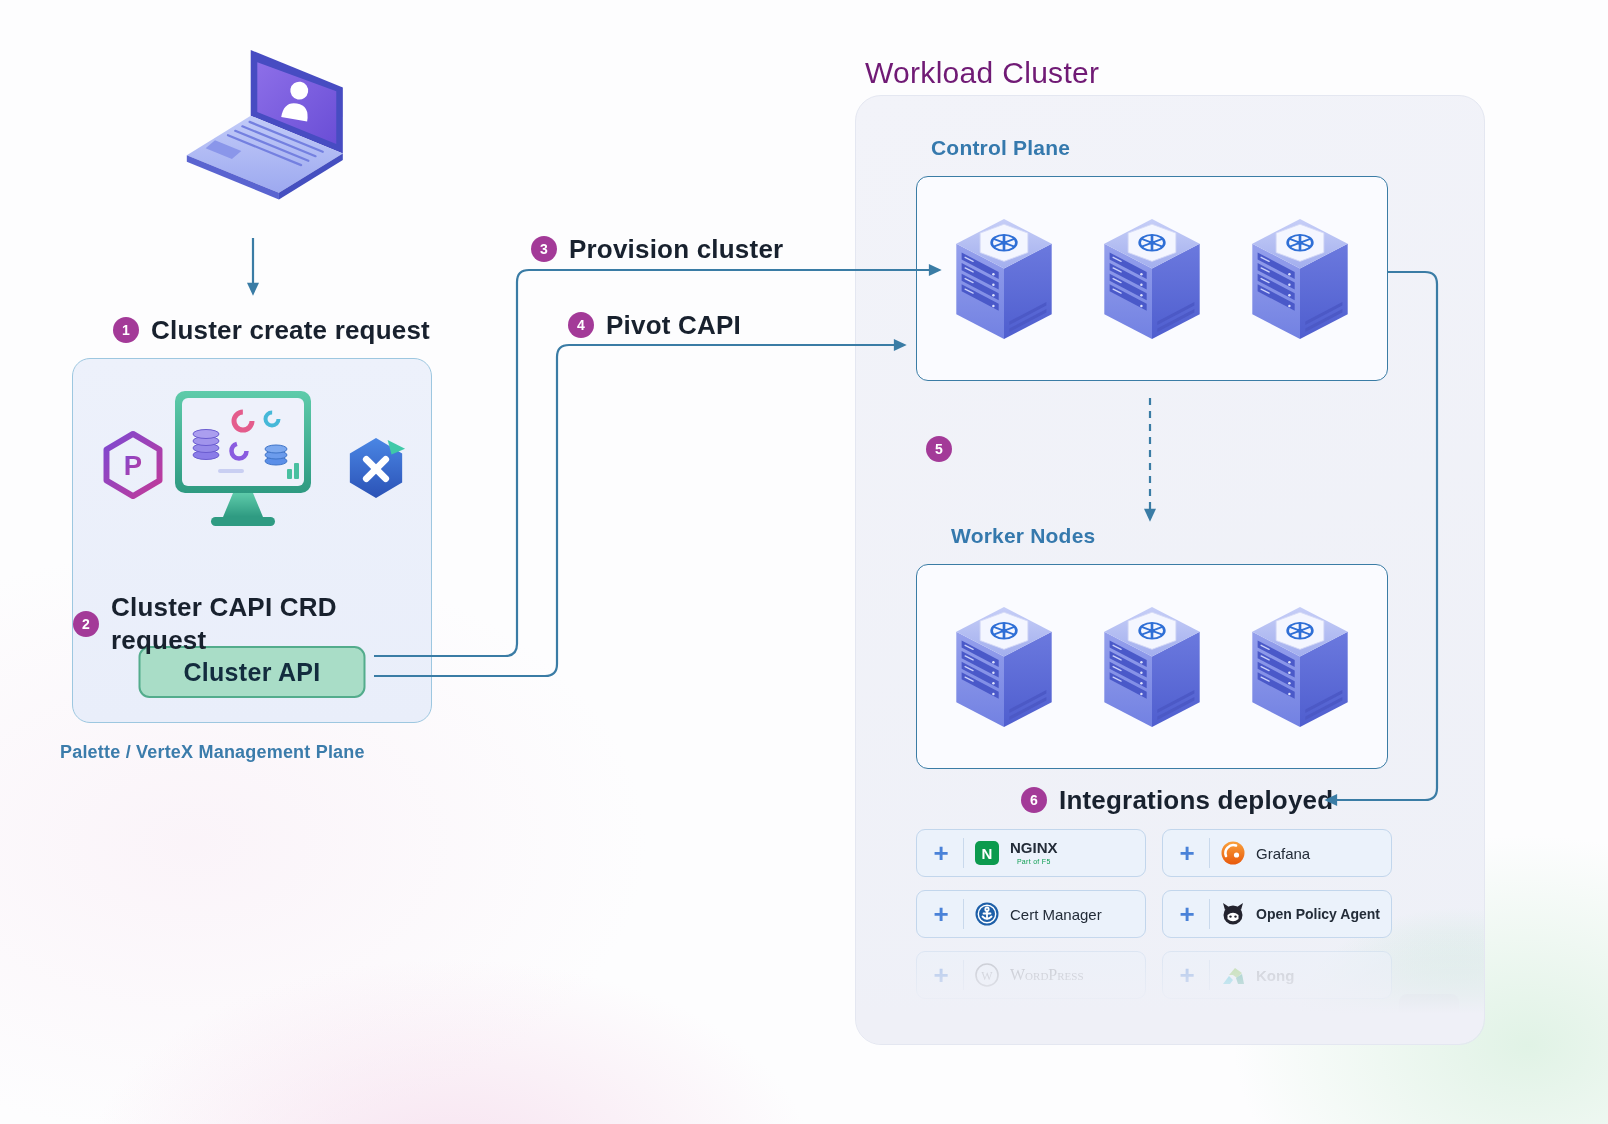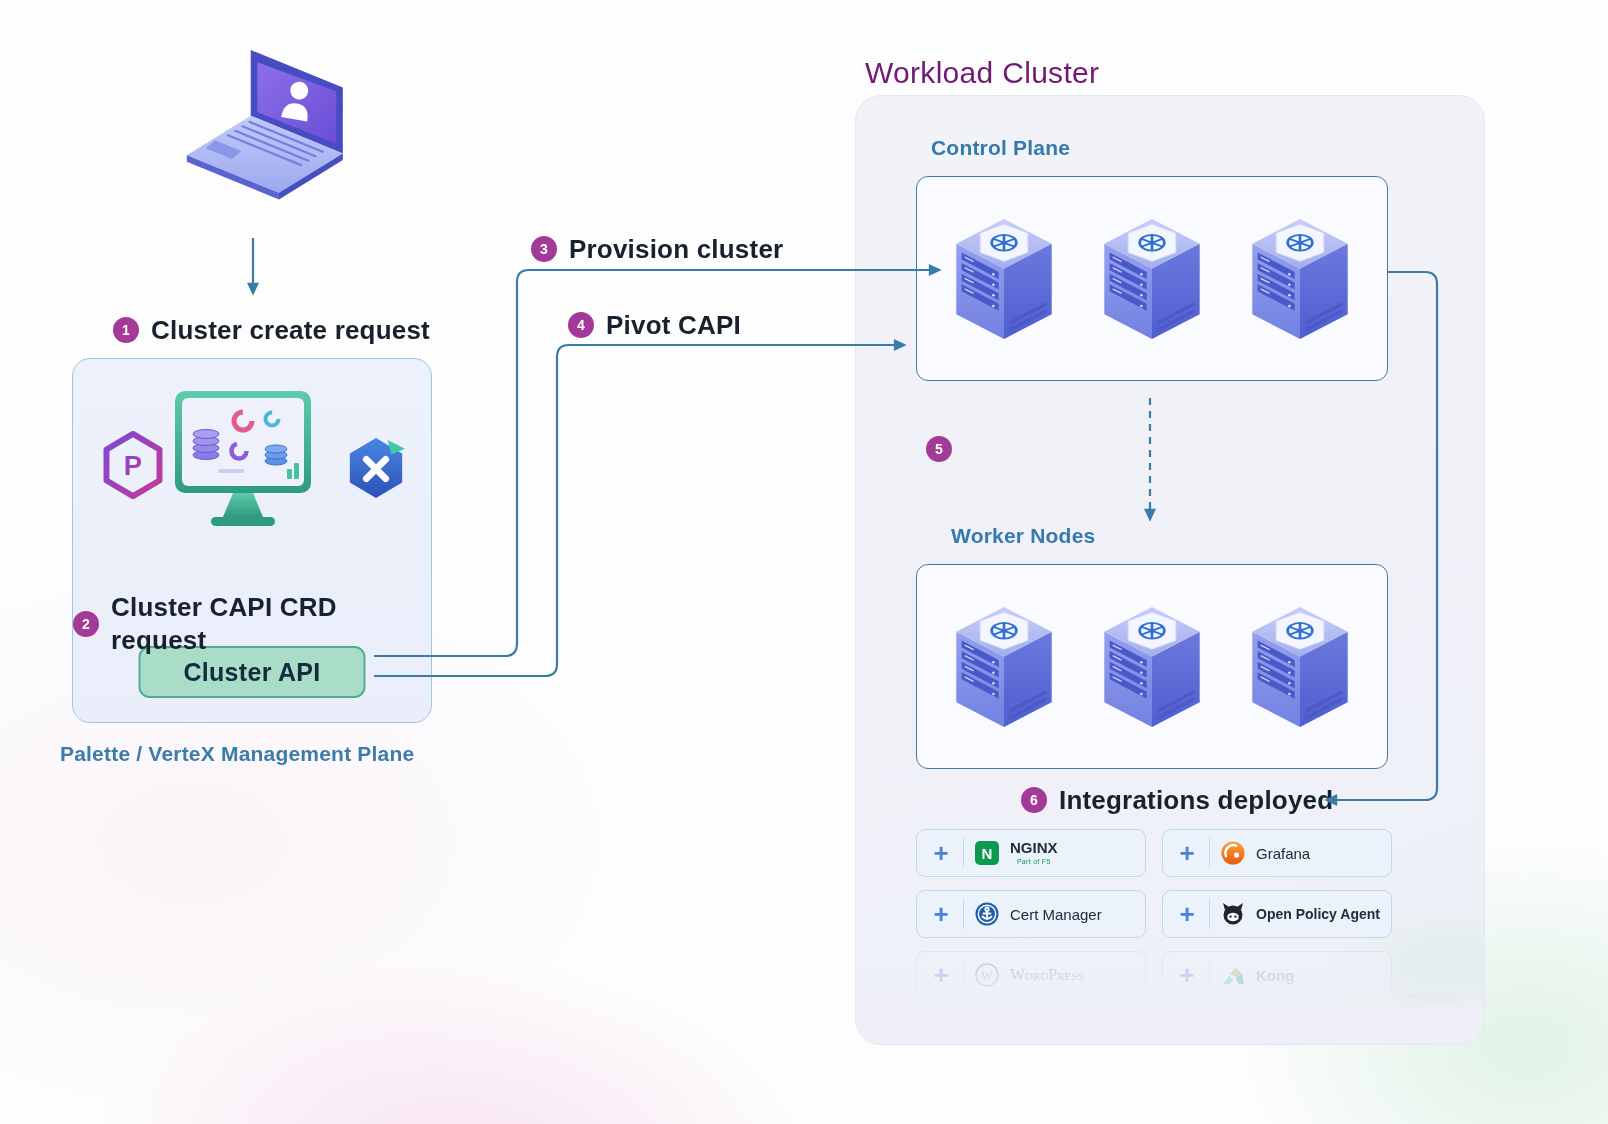--- a/index.html
+++ b/index.html
@@ -35,21 +35,21 @@
   }
   .cluster-api-btn {
     position:absolute; left:50%; transform:translateX(-50%); top:287px;
     width:227px; height:52px; border-radius:11px;
     background:#a9ddc7; border:2px solid #53ac8c;
     display:flex; align-items:center; justify-content:center;
     font-size:25px; font-weight:600; color:#132c3e; letter-spacing:.3px;
   }
   .mgmt-caption {
     position:absolute; left:60px; top:742px; width:420px;
-    font-size:21px; font-weight:600; color:#3b7cab; letter-spacing:.2px;
+    font-size:18px; font-weight:600; color:#3b7cab; letter-spacing:.2px;
   }
 
   
   .workload-title {
     position:absolute; left:865px; top:56px;
     font-size:30px; font-weight:500; color:#701a75; letter-spacing:.3px;
   }
   .workload {
     position:absolute; left:855px; top:95px; width:630px; height:950px;
     border:1.5px solid #e4e7f1; border-radius:26px; z-index:1; overflow:hidden;

